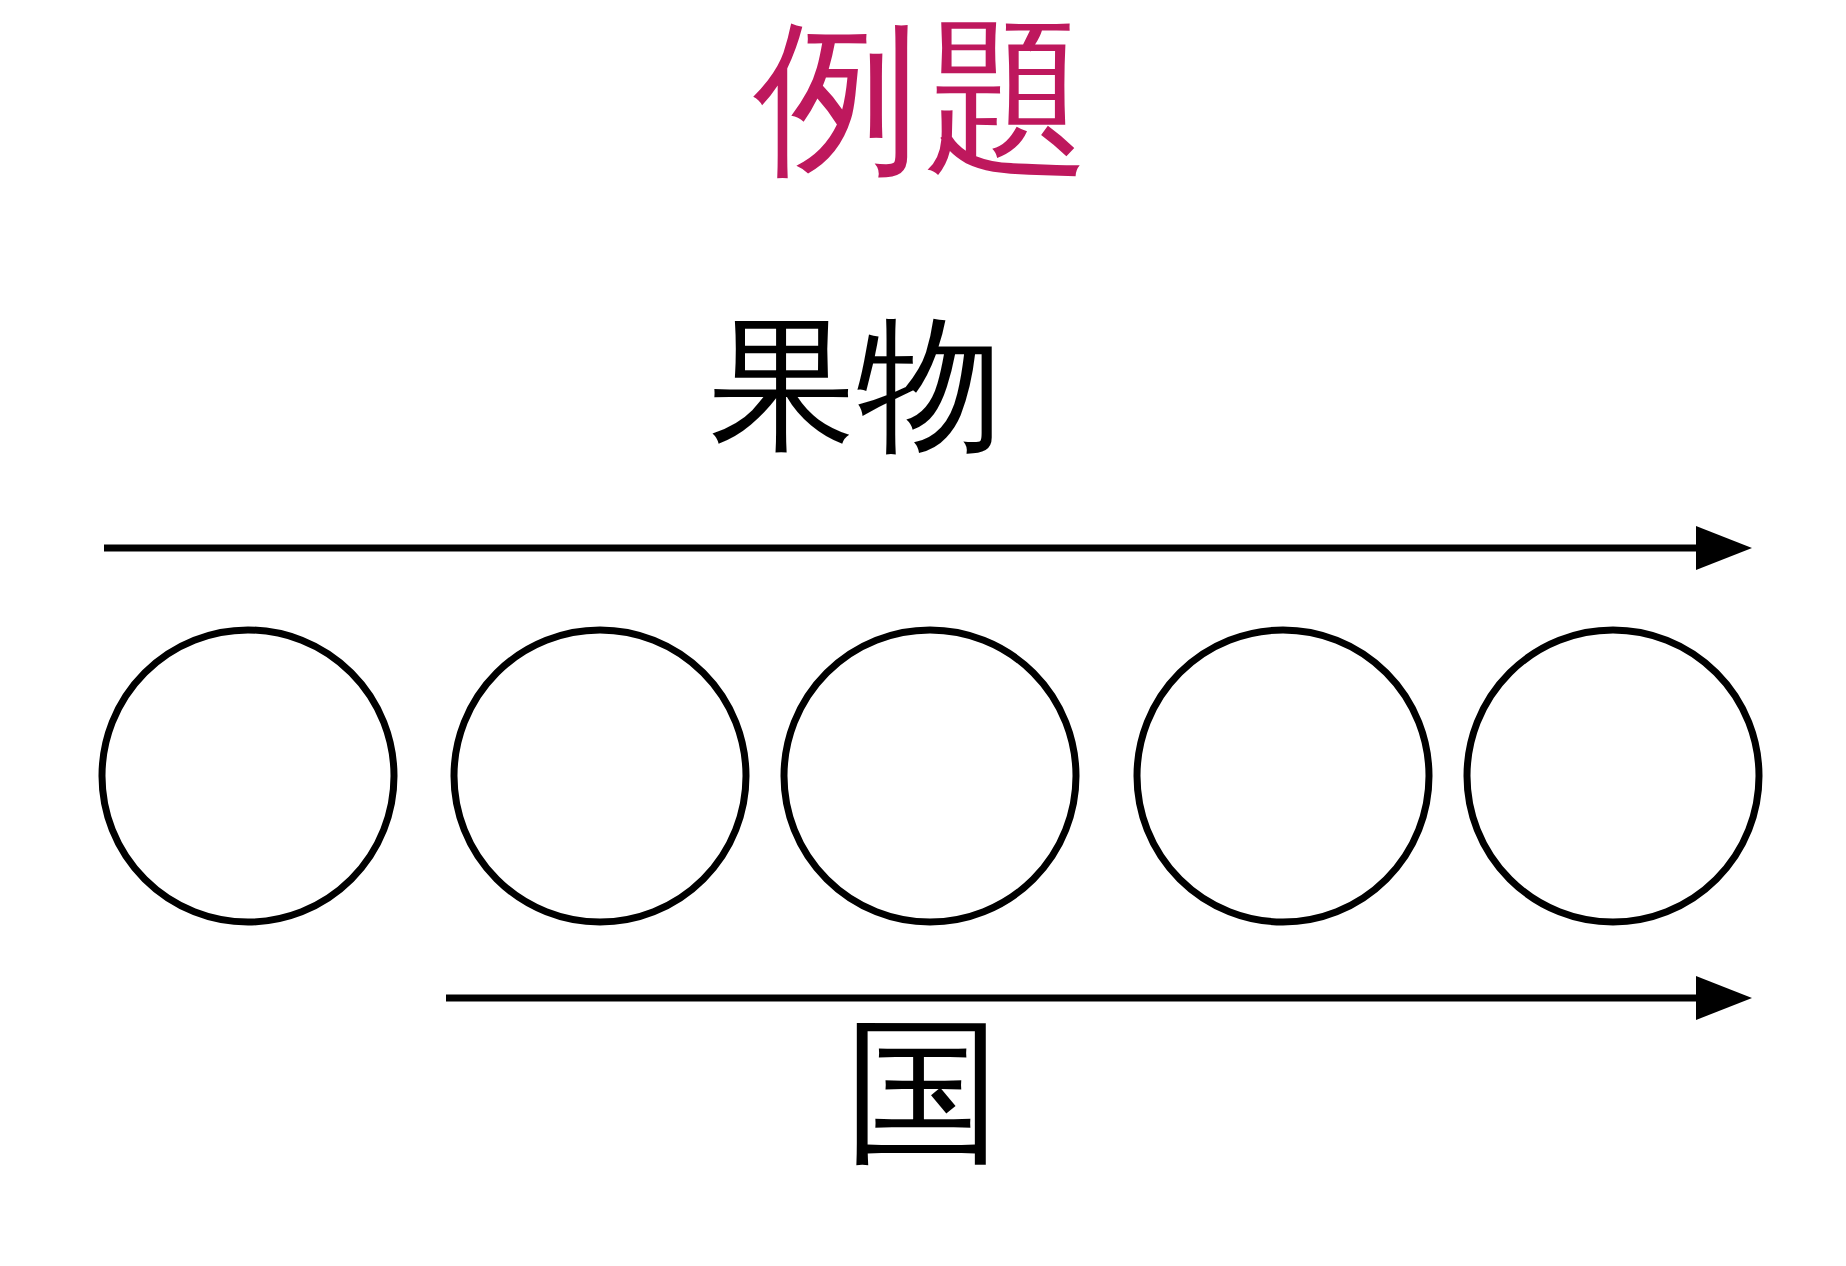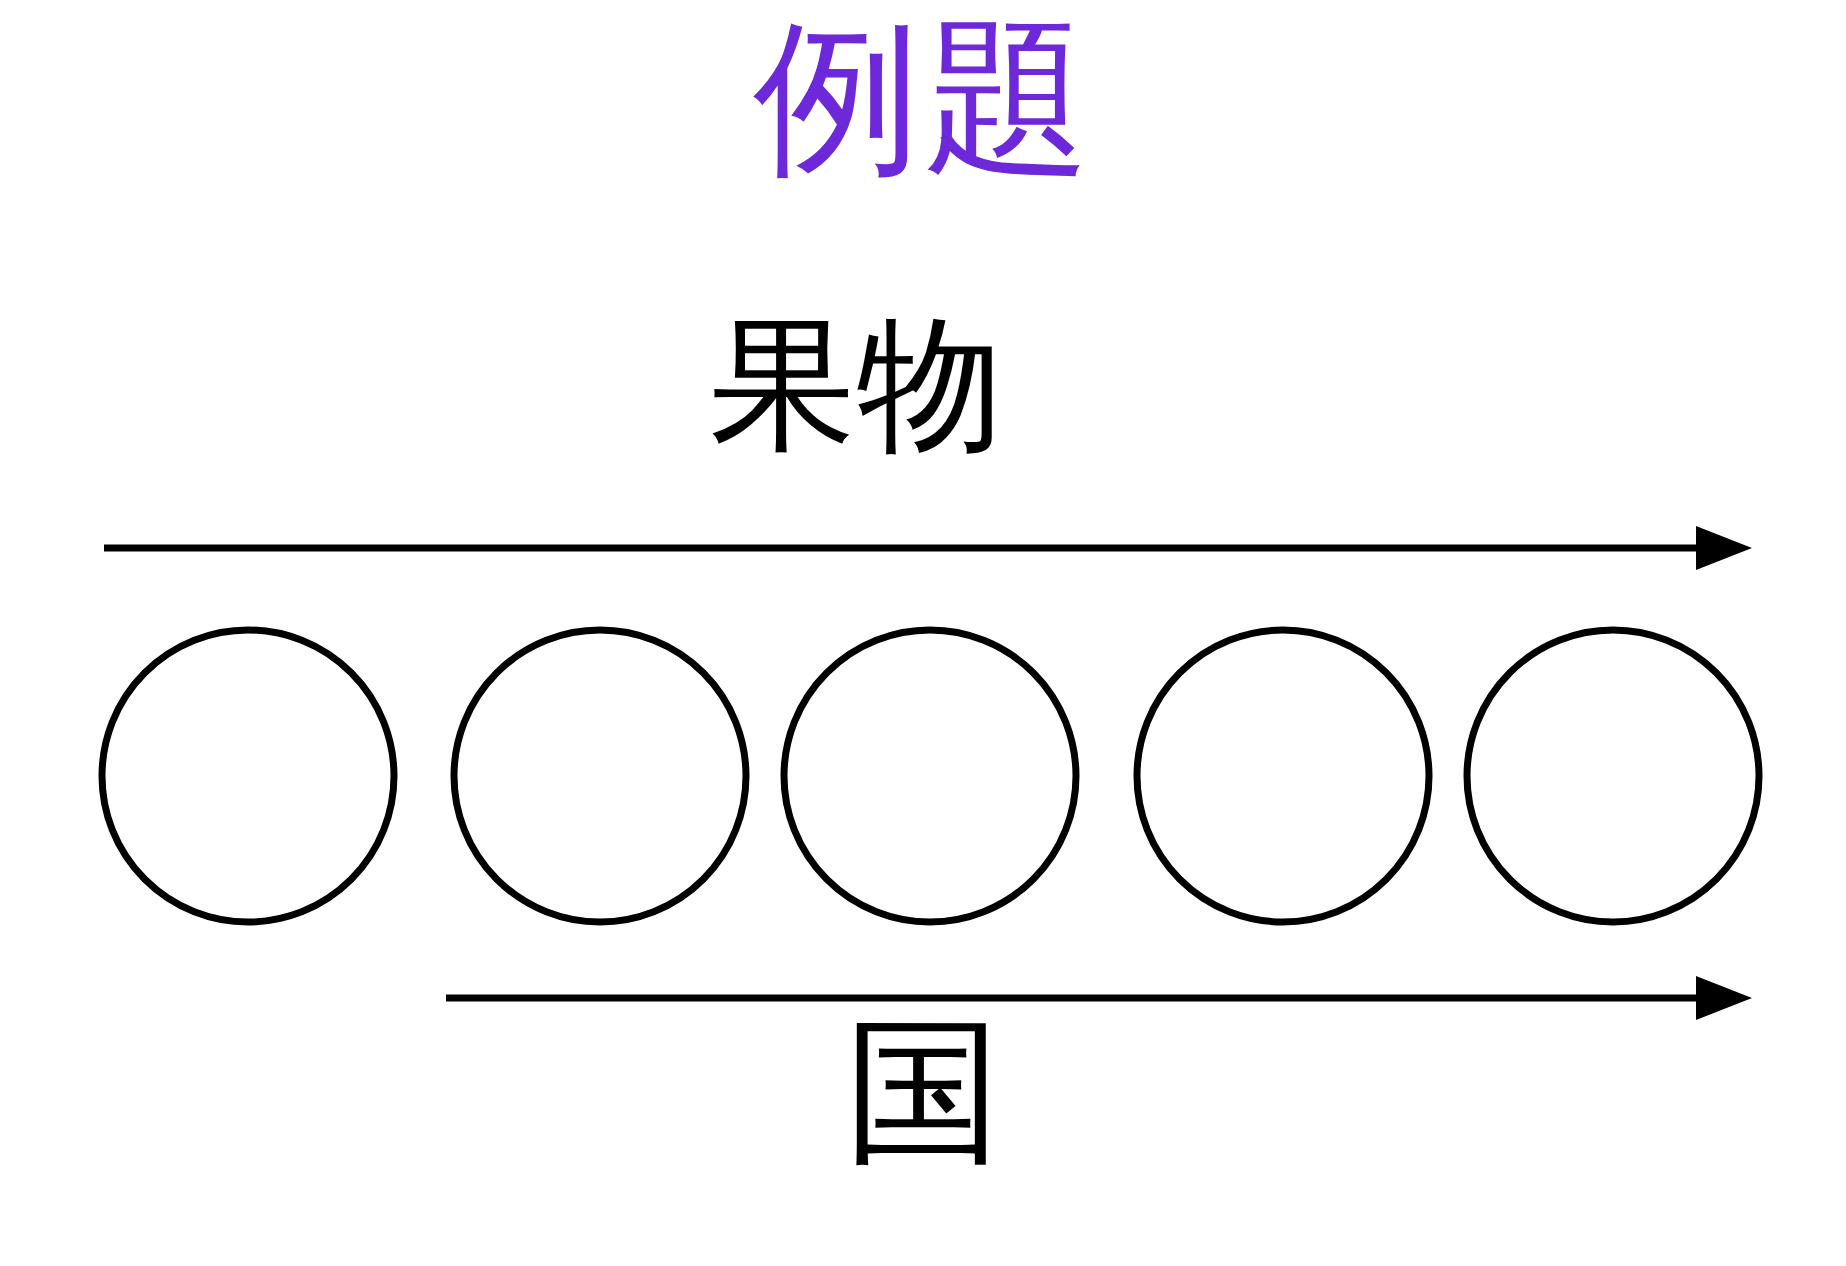--- a/index.html
+++ b/index.html
@@ -21,21 +21,21 @@
   
   .slide-title {
     position: absolute;
     left: 0;
     top: 14px;
     width: 1846px;
     text-align: center;
     font-size: 168px;
     line-height: 1.0;
     font-weight: 400;
-    color: #6d28d9;
+    color: #be185d;
     letter-spacing: 0.01em;
     white-space: nowrap;
   }
 
   .category-label {
     position: absolute;
     left: 0;
     top: 312px;
     width: 1714px;
     text-align: center;

